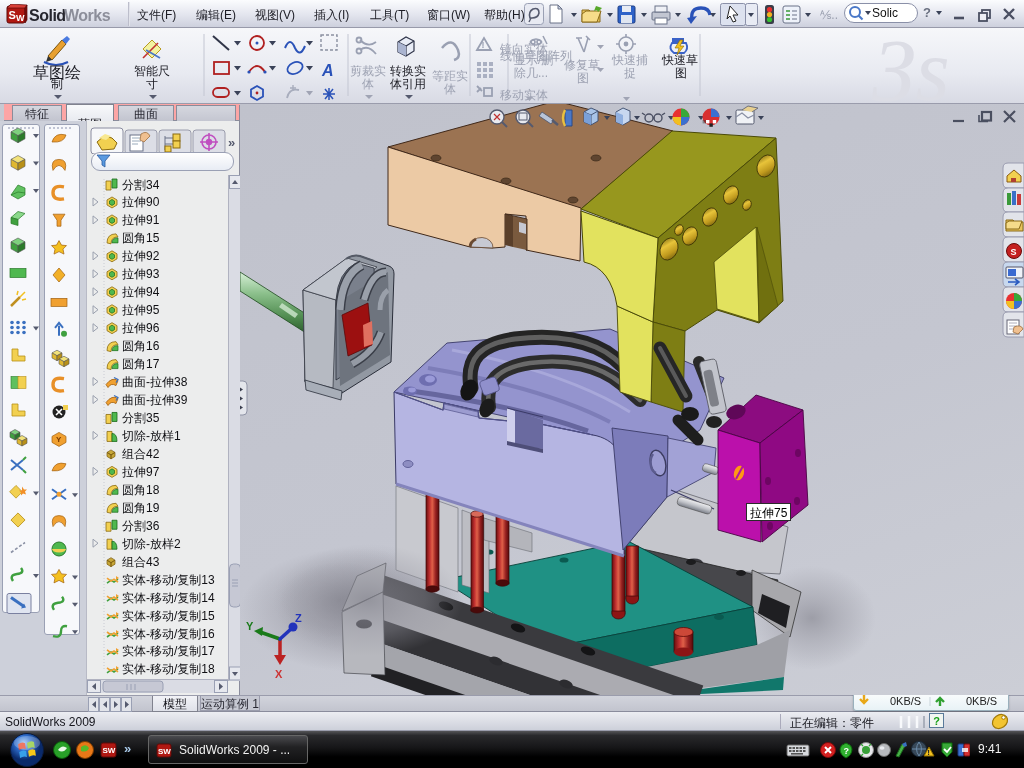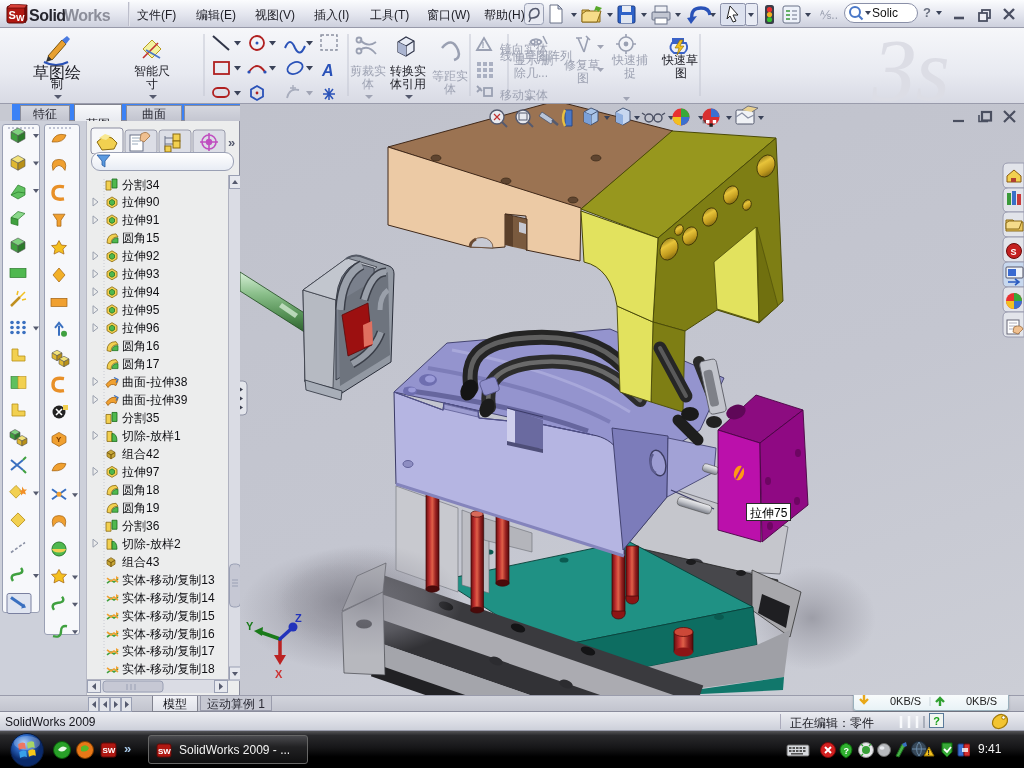--- a/index.html
+++ b/index.html
@@ -240,21 +240,21 @@
       <svg class="abs" style="left:596px;top:39px" width="10" height="6">
         <path d="M1,1 l7,0 -3.5,4 Z" fill="#a0a4b4"></path>
       </svg>
       <svg class="abs" style="left:525px;top:68px" width="10" height="6">
         <path d="M1,1 l7,0 -3.5,4 Z" fill="#a0a4b4"></path>
       </svg>
       <svg class="abs" style="left:622px;top:68px" width="10" height="6">
         <path d="M1,1 l7,0 -3.5,4 Z" fill="#a0a4b4"></path>
       </svg>
     </div>
-    <div class="abs" style="left:12px;top:104px;width:362px;height:17px;background:#3b82f6;border-bottom:1px solid #8a8c9c;">
+    <div class="abs" style="left:4px;top:104px;width:362px;height:17px;background:#fca5a5;border-bottom:1px solid #8a8c9c;">
       <div class="abs" style="left:8px;top:1px;width:50px;height:16px;background:linear-gradient(#d5d7df,#c2c4cf);border:1px solid #8a8c9a;border-bottom:none;text-align:center;font-size:12px;color:#2a2a34;padding-top:0px;">特征</div>
       <div class="abs" style="left:62px;top:0px;width:48px;height:17px;background:linear-gradient(#f8f9fb,#e8eaf0);border:1px solid #80828e;border-bottom:none;text-align:center;font-size:12px;color:#15151c;padding-top:11px;">草图</div>
       <div class="abs" style="left:114px;top:1px;width:56px;height:16px;background:linear-gradient(#d5d7df,#c2c4cf);border:1px solid #8a8c9a;border-bottom:none;text-align:center;font-size:12px;color:#2a2a34;padding-top:0px;">曲面</div>
       <div class="abs" style="left:172px;top:1px;width:60px;height:16px;background:linear-gradient(#d5d7df,#c2c4cf);border:1px solid #8a8c9a;border-bottom:none;text-align:center;font-size:12px;color:#2a2a34;padding-top:17px;">模具工具</div>
       <div class="abs" style="left:235px;top:1px;width:51px;height:16px;background:linear-gradient(#d5d7df,#c2c4cf);border:1px solid #8a8c9a;border-bottom:none;text-align:center;font-size:12px;color:#2a2a34;padding-top:0px;">评估</div>
       <div class="abs" style="left:288px;top:1px;width:68px;height:16px;background:linear-gradient(#d5d7df,#c2c4cf);border:1px solid #8a8c9a;border-bottom:none;text-align:center;font-size:12px;color:#2a2a34;padding-top:0px;">DimXpert</div>
     </div>
     <div class="abs" style="left:0;top:121px;width:86px;height:574px;background:#cdd0da;"></div>
     <svg class="abs" style="left:2px;top:124px" width="40" height="496" viewBox="0 0 40 496">
       <rect x="0.5" y="0.5" width="37" height="488" rx="2.5" fill="#f7f8fb" stroke="#9aa0b4"></rect>
@@ -571,21 +571,21 @@
           <rect x="33.5" y="0.5" width="10" height="14"></rect>
         </g>
 <g fill="#555a6e">
           <path d="M3,4 v7 M8,4 l-4,3.5 4,3.5 Z"></path>
           <path d="M19,4 l-4,3.5 4,3.5 Z"></path>
           <path d="M26,4 l4,3.5 -4,3.5 Z"></path>
           <path d="M37,4 l4,3.5 -4,3.5 Z M41,4 v7"></path>
         </g>
       </svg>
 <div class="abs" style="left:152px;top:0px;width:46px;height:16px;background:linear-gradient(#f2f3f7,#dfe1e9);border:1px solid #80828e;border-top:none;text-align:center;font-size:12px;color:#15151c;">模型</div>
-<div class="abs" style="left:200px;top:0px;width:72px;height:15px;background:#c6c8d2;border:1px solid #9a9cac;border-top:none;text-align:center;font-size:12px;color:#2a2a34;">运动算例 1</div>
+<div class="abs" style="left:200px;top:0px;width:60px;height:15px;background:#c6c8d2;border:1px solid #9a9cac;border-top:none;text-align:center;font-size:12px;color:#2a2a34;">运动算例 1</div>
 </div>
     <div class="abs" style="left:853px;top:690px;width:156px;height:21px;background:linear-gradient(#fdfefe,#e8f2f6);border:1px solid #9ab0bc;border-radius:3px;box-shadow:0 1px 2px rgba(0,0,0,0.25);">
 <svg width="154" height="19">
         <path d="M10,4 v7 M6,8 l4,4 4,-4" fill="none" stroke="#e8a818" stroke-width="2.4"></path>
 <text x="36" y="14" font-size="11" fill="#222">0KB/S</text>
 <path d="M76,6 v9" stroke="#c8d4da"></path>
 <path d="M86,15 v-7 M82,11 l4,-4 4,4" fill="none" stroke="#30a030" stroke-width="2.4"></path>
 <text x="112" y="14" font-size="11" fill="#222">0KB/S</text>
       </svg></div>
     <div class="abs" style="left:0;top:712px;width:1024px;height:19px;background:linear-gradient(#ecedf2,#cdd0da);border-bottom:1px solid #9a9cac;">

